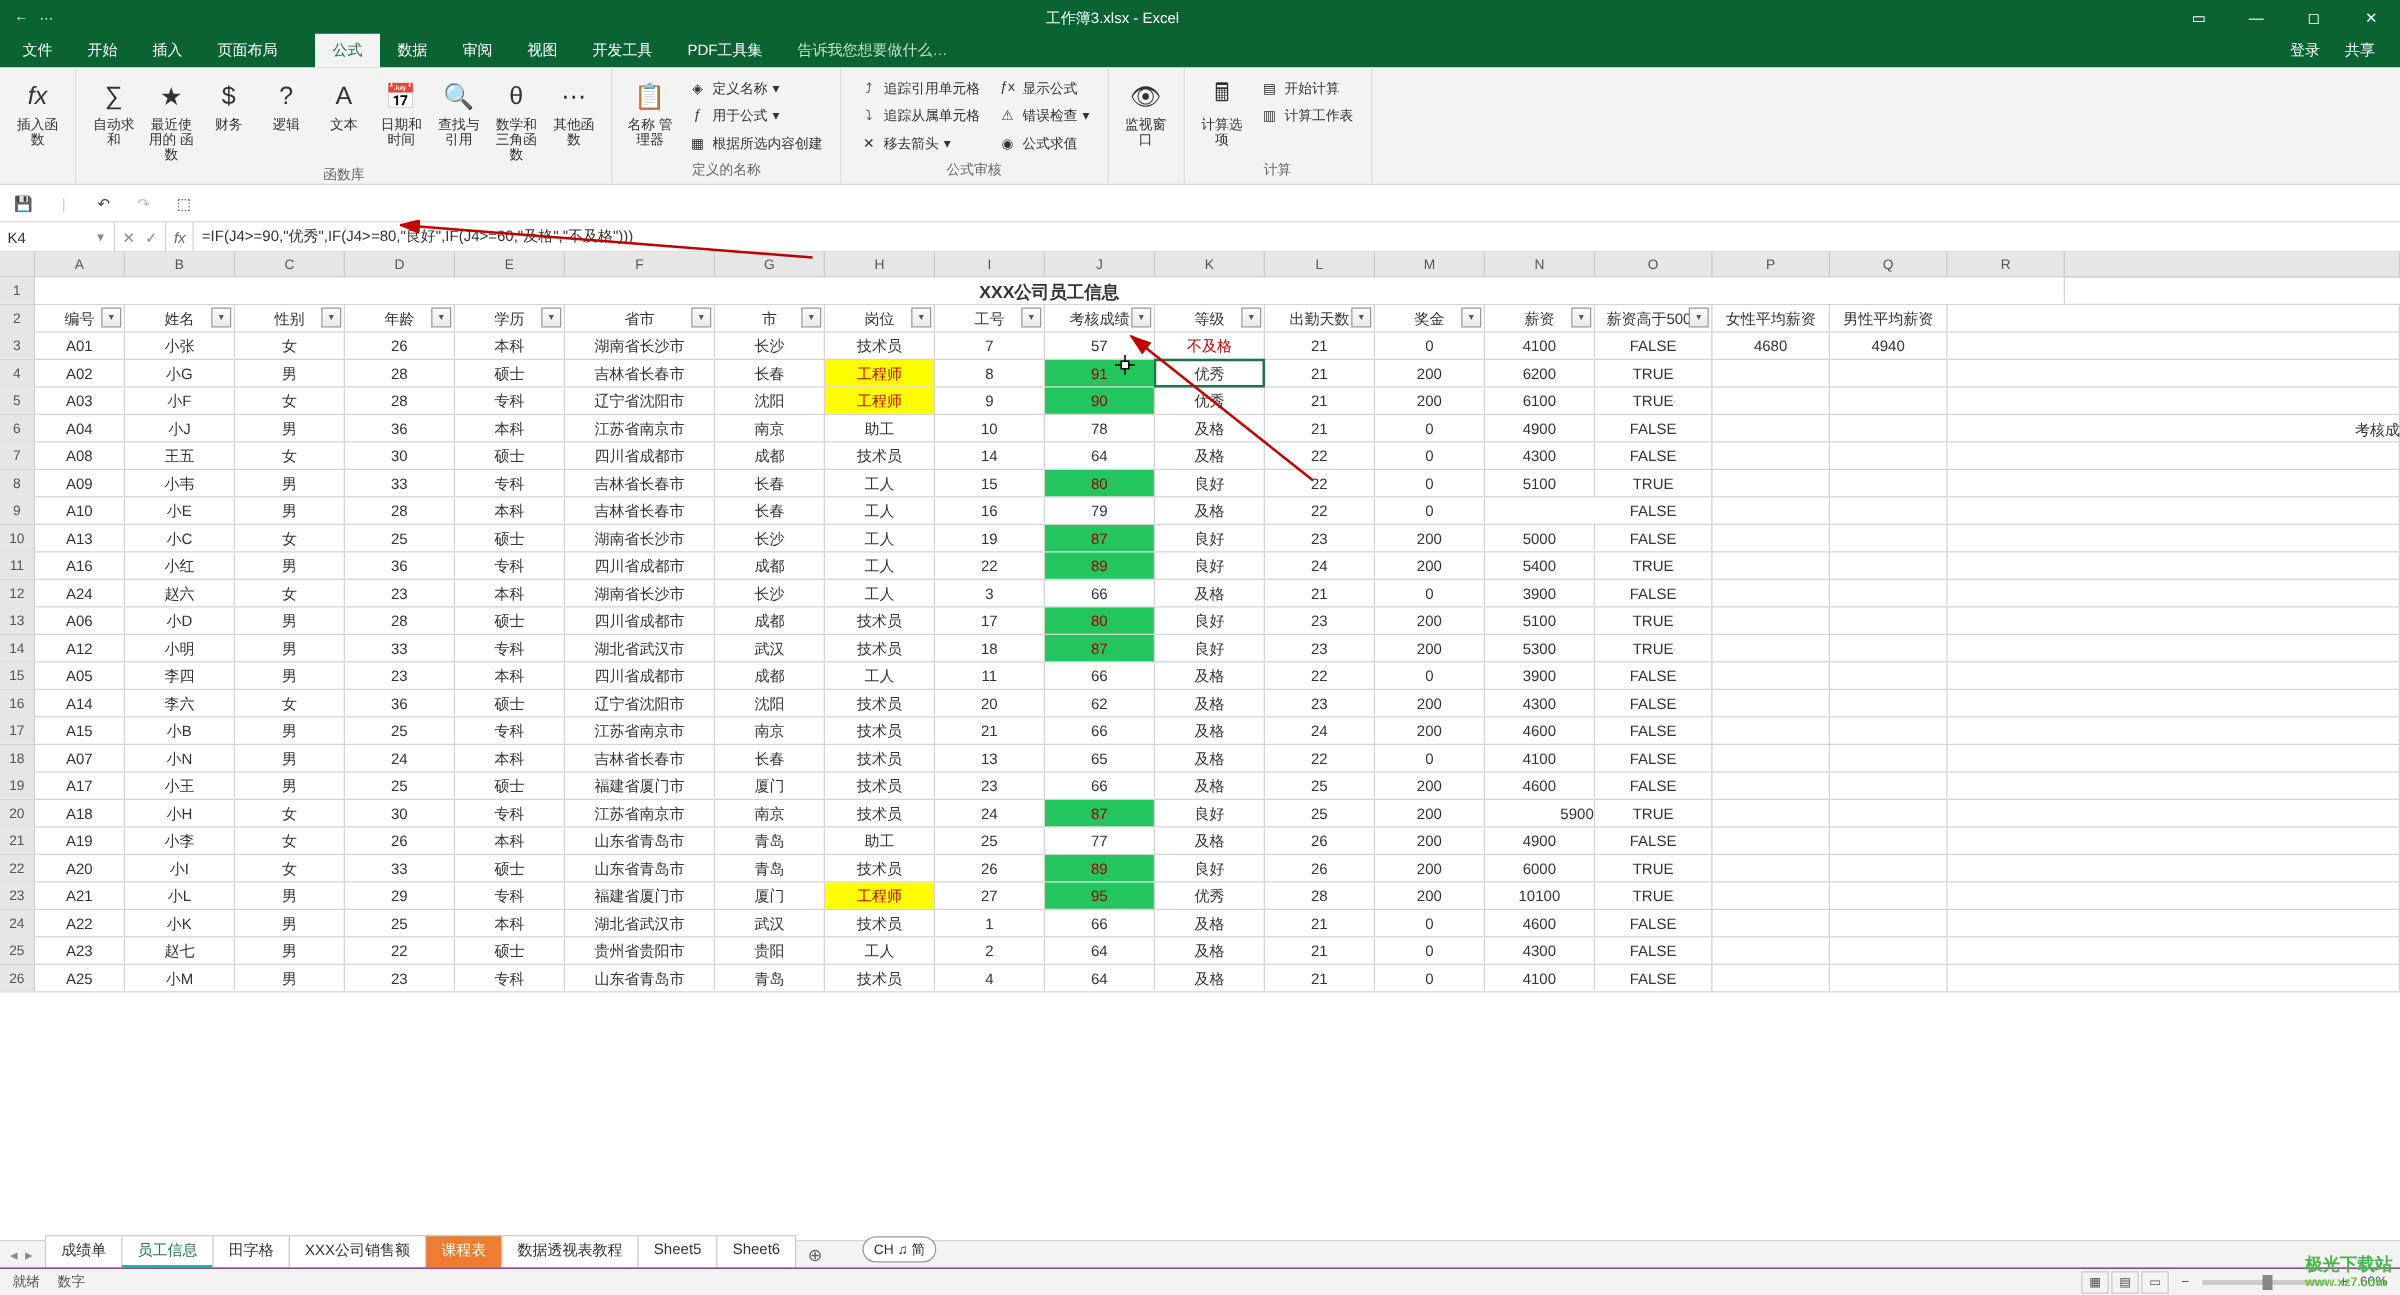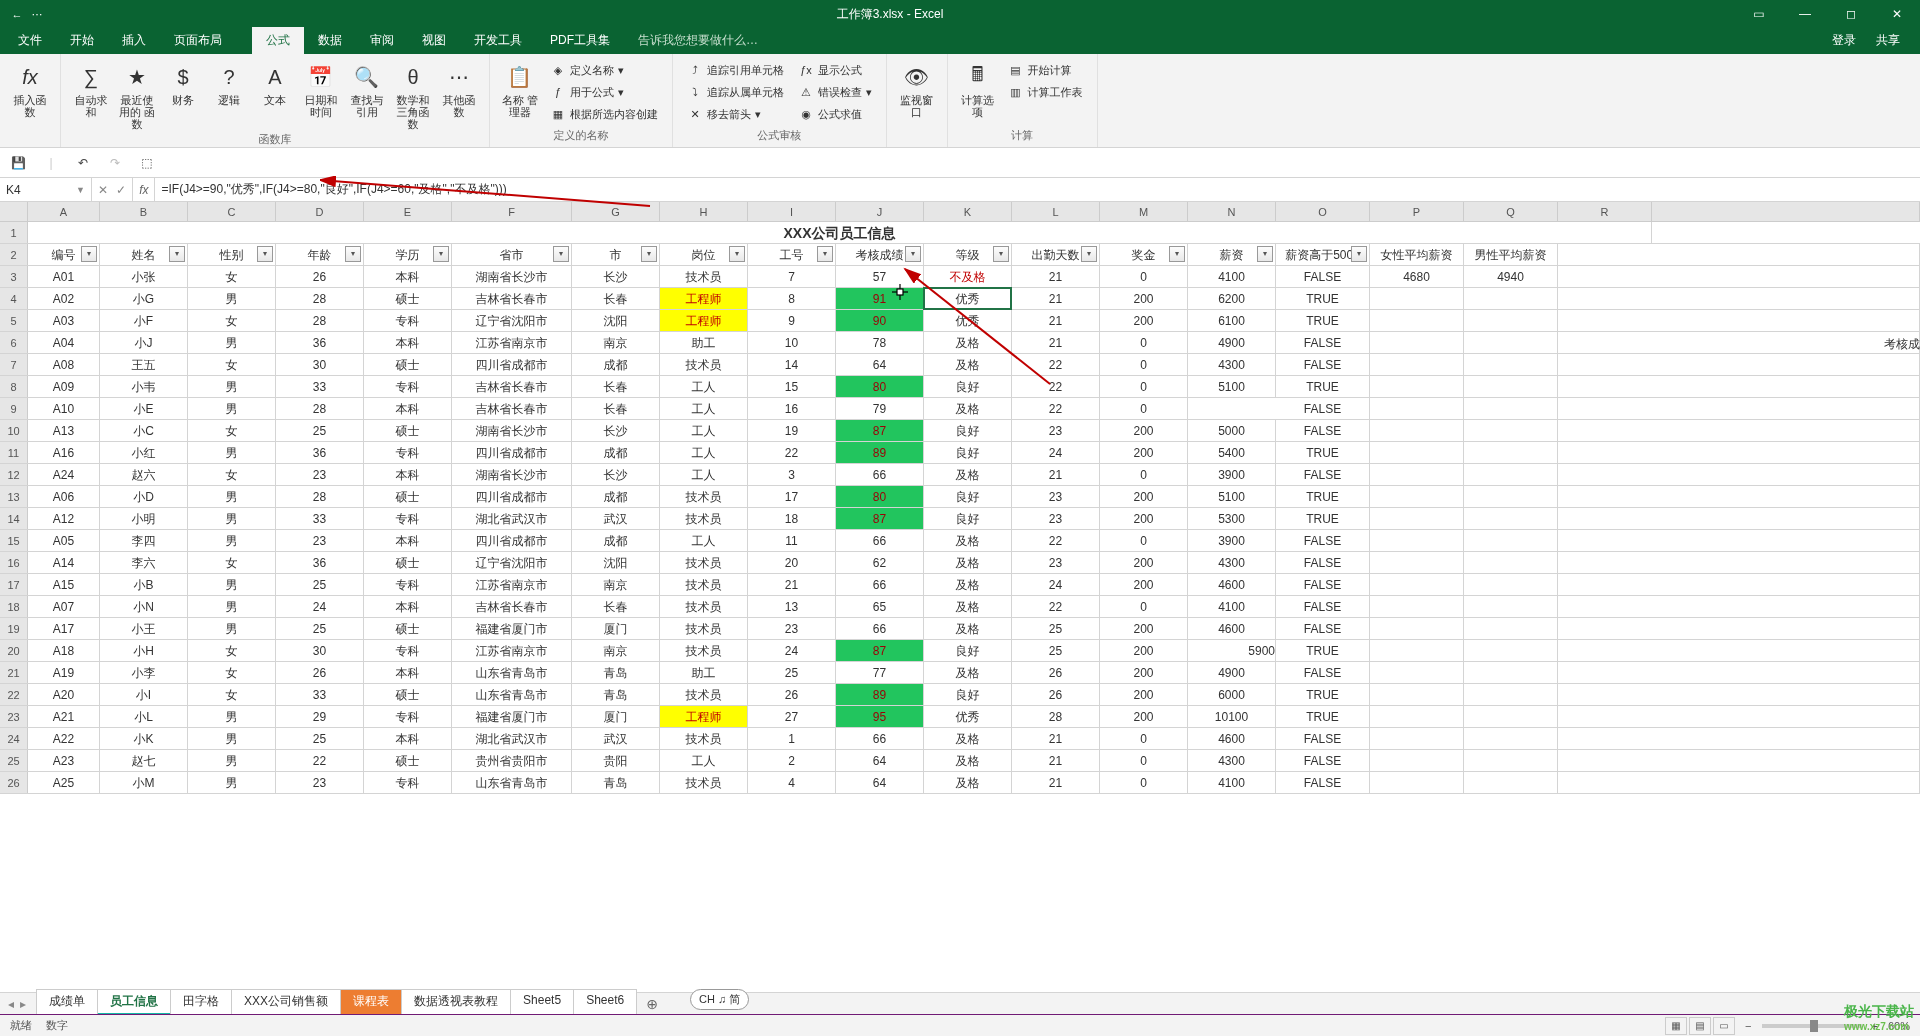--- a/index.html
+++ b/index.html
@@ -67,21 +67,21 @@
 .title-row .cell { font-size: 14px; font-weight: bold; }
 .selected-cell-border { position: absolute; border: 2px solid #217346; pointer-events: none; z-index: 10; }
 
 
 .arrow-svg { position: absolute; pointer-events: none; z-index: 50; }
 
 
 .sheet-tabs { position: absolute; bottom: 22px; left: 0; right: 0; height: 22px; background: #f3f3f3; border-top: 1px solid #d4d4d4; display: flex; align-items: center; padding-left: 8px; }
 .sheet-nav { display: flex; gap: 6px; padding-right: 10px; color: #888; }
 .stab { padding: 3px 12px; border: 1px solid #ccc; border-bottom: none; background: #fff; font-size: 12px; cursor: pointer; margin-right: -1px; }
-.stab.active { background: #fff; border-bottom: 6px solid #14b8a6; color: #217346; font-weight: bold; }
+.stab.active { background: #fff; border-bottom: 8px solid #14b8a6; color: #217346; font-weight: normal; }
 .stab.orange { background: #ed7d31; color: #fff; }
 .add-sheet { padding: 0 10px; font-size: 14px; color: #666; }
 
 
 .statusbar { position: absolute; bottom: 0; left: 0; right: 0; height: 22px; background: #f3f3f3; border-top: 1px solid #701a75; display: flex; align-items: center; padding: 0 10px; font-size: 11px; color: #555; }
 .statusbar .sb-right { margin-left: auto; display: flex; align-items: center; gap: 10px; }
 .view-btns { display: flex; gap: 2px; }
 .view-btns div { width: 22px; height: 18px; border: 1px solid #ccc; display: flex; align-items: center; justify-content: center; font-size: 10px; }
 .zoom-slider { width: 100px; height: 4px; background: #ccc; position: relative; }
 .zoom-slider .thumb { width: 8px; height: 12px; background: #888; position: absolute; top: -4px; left: 48px; }

